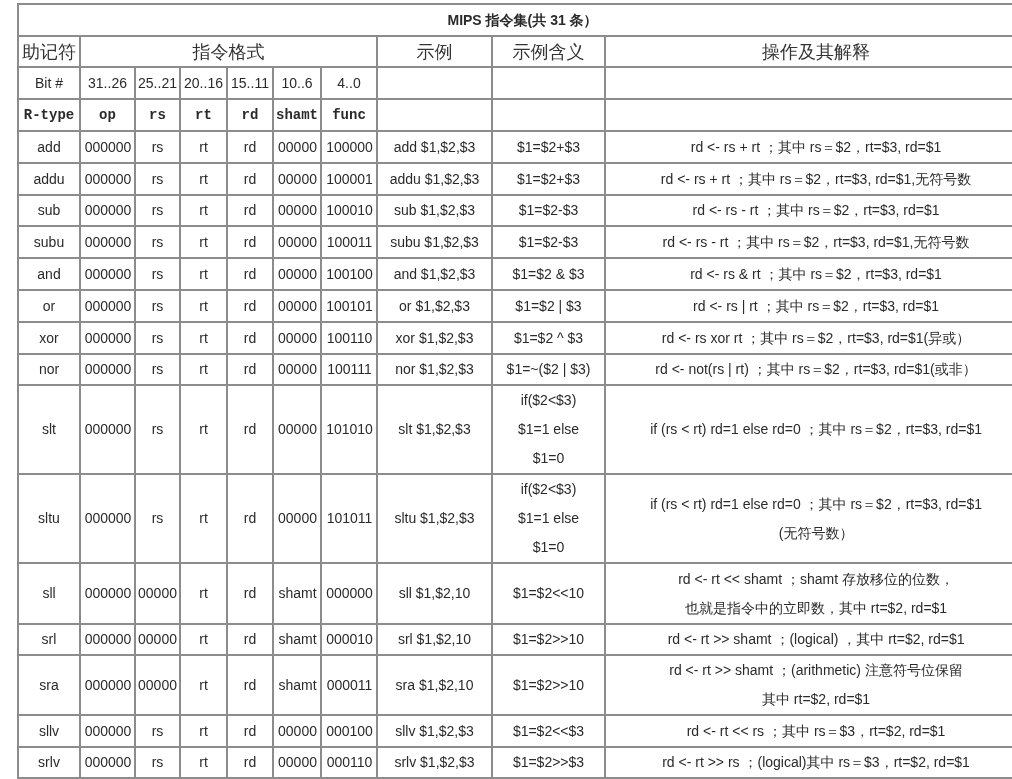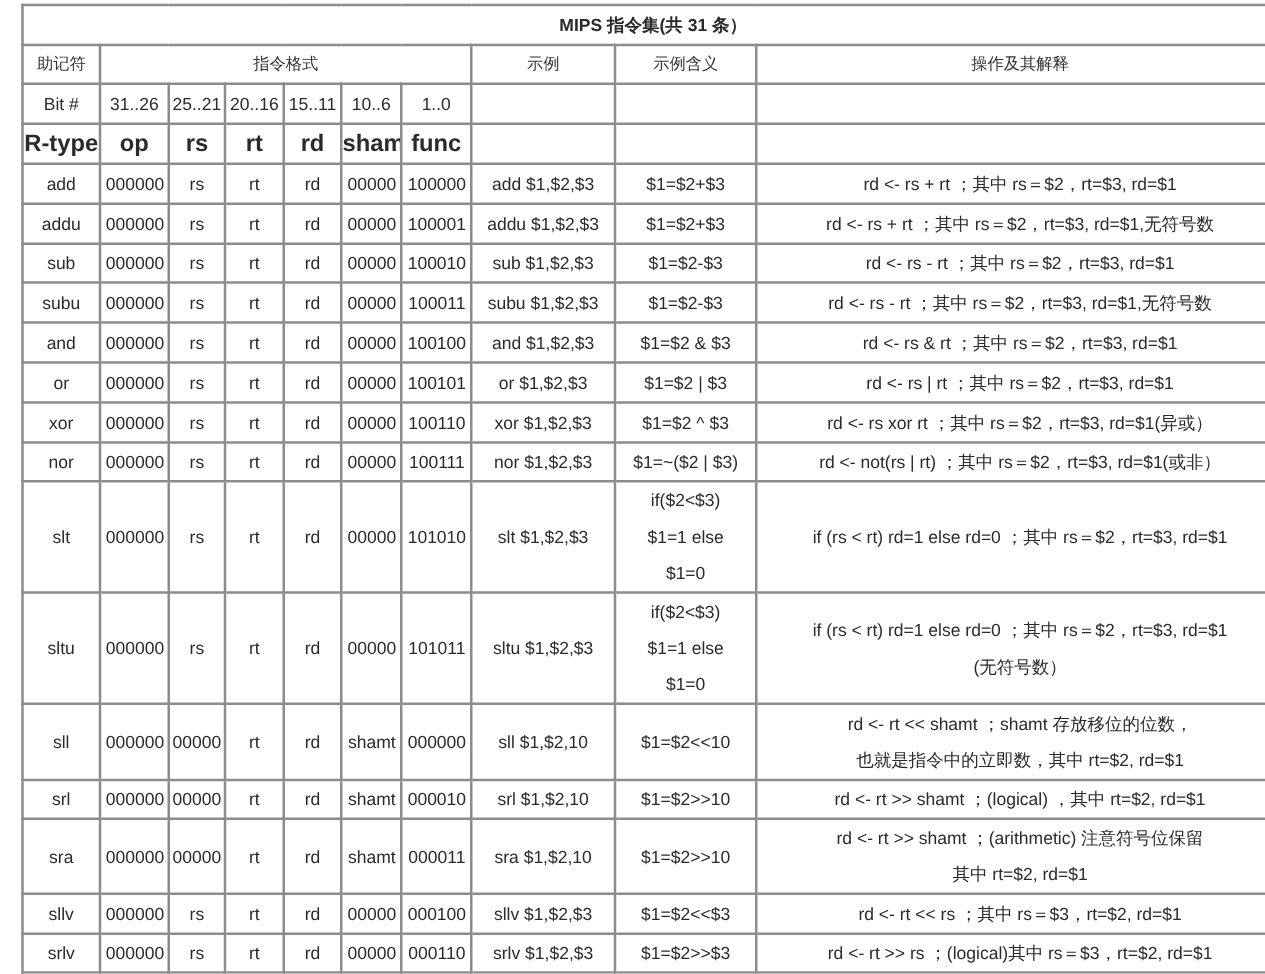--- a/index.html
+++ b/index.html
@@ -11,24 +11,24 @@
     width: 1009px;
     font-size: 14px;
   }
   table.isa td {
     border: 2px solid #8c8c8c;
     text-align: center; vertical-align: middle;
     padding: 0; line-height: 29px; white-space: nowrap; overflow: hidden;
   }
   .title-cell { font-weight: bold; font-size: 14px; }
   .hdr { font-weight: normal; }
-  .rtype { font-weight: bold; font-size: 19px; }
+  .rtype { font-weight: bold; font-size: 14px; font-family: Liberation Mono, monospace; }
   .lft { text-align: center; padding-left: 1px !important; }
   .multiline { line-height: 29px; white-space: normal !important; border-radius: 13px; }
-  .cn { font-family: "DejaVu Serif", "Liberation Serif", serif; font-size: 13px; color: #333; }
+  .cn { font-family: "DejaVu Serif", "Liberation Serif", serif; font-size: 18px; color: #333; }
   .line { display: block; }
 </style>
 </head>
 <body>
 
 <table class="isa">
   <colgroup>
     <col style="width:62px">
       <col style="width:55px">
       <col style="width:45px">
@@ -51,21 +51,21 @@
       <td class="cn">示例含义</td>
       <td class="cn hdr">操作及其解释</td>
     </tr>
     <tr style="height:32px">
       <td>Bit #</td>
       <td>31..26</td>
       <td>25..21</td>
       <td>20..16</td>
       <td>15..11</td>
       <td>10..6</td>
-      <td>1..0</td>
+      <td>4..0</td>
       <td></td>
       <td></td>
       <td></td>
     </tr>
     <tr style="height:32px">
       <td class="rtype">R-type</td>
       <td class="rtype">op</td>
       <td class="rtype">rs</td>
       <td class="rtype">rt</td>
       <td class="rtype">rd</td>

